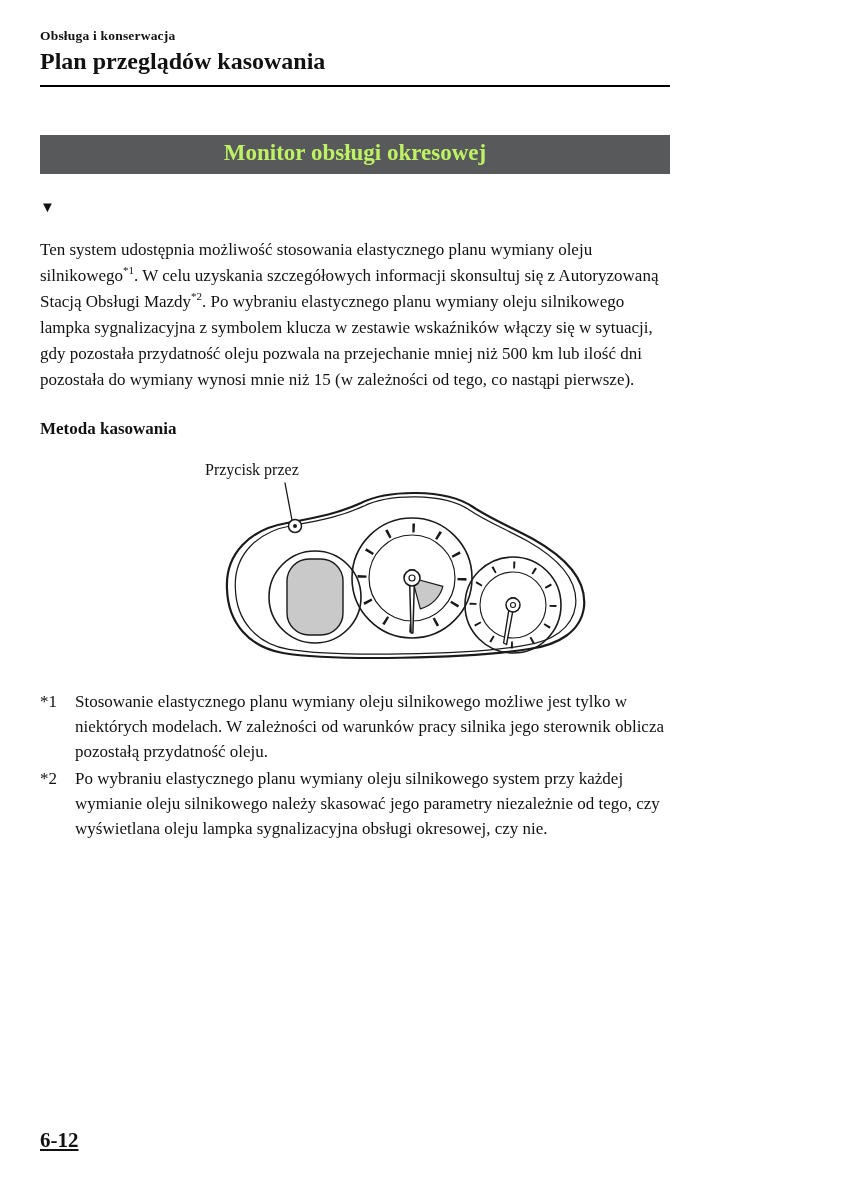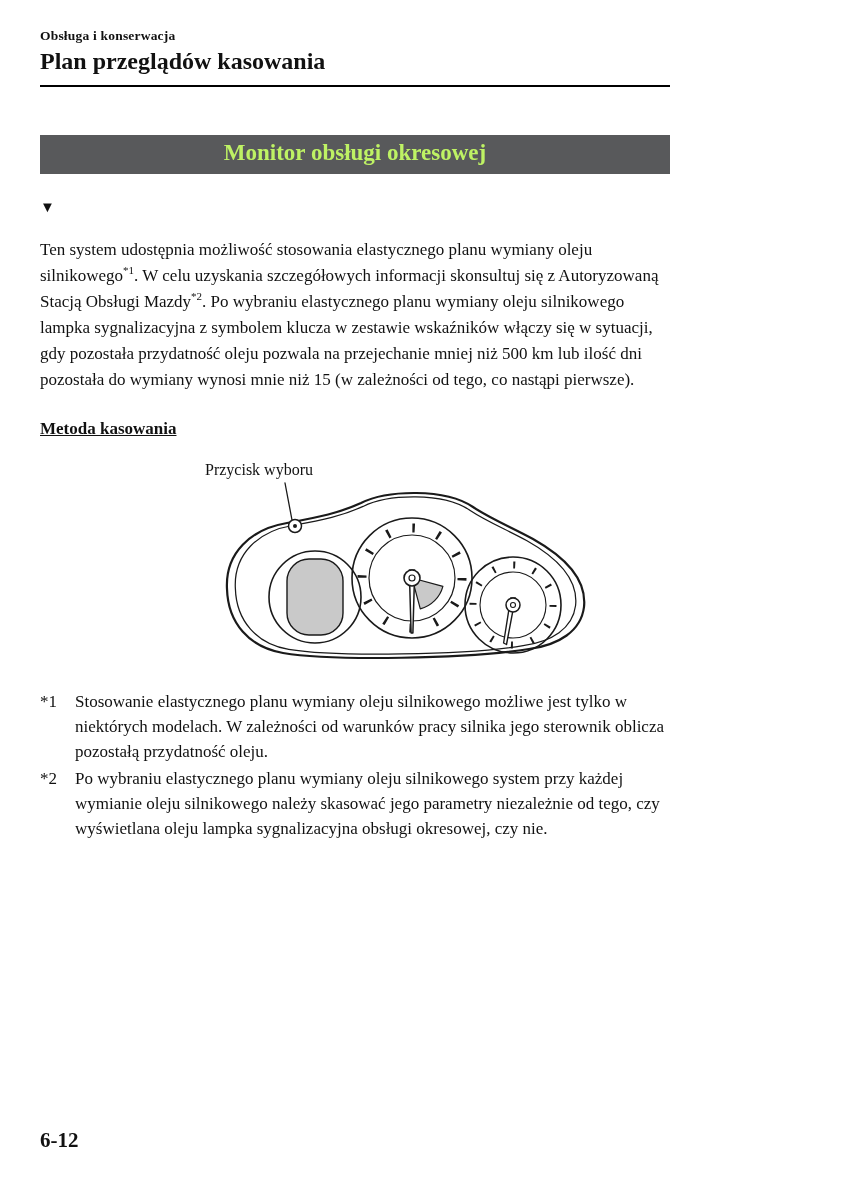--- a/index.html
+++ b/index.html
@@ -52,21 +52,20 @@
   p.body {
     font-size: 17px;
     line-height: 26px;
     margin: 0 0 0 0;
     max-width: 737px;
   }
   sup { font-size: 11px; line-height: 0; }
   h3.method-heading {
     font-size: 17px;
     font-weight: bold;
-    text-decoration: underline;
     margin: 26px 0 22px 0;
   }
   figure.cluster-figure {
     position: relative;
     width: 480px;
     height: 212px;
     margin: 12px 0 16px 147px;
     padding: 0;
   }
   .fig-label {
@@ -85,20 +84,21 @@
     line-height: 25px;
     margin-bottom: 2px;
   }
   .fn-marker { flex: 0 0 35px; }
   .fn-text { flex: 1; }
   .page-number {
     position: absolute;
     left: 40px; top: 1128px;
     font-size: 21px;
     font-weight: bold;
+    text-decoration: underline;
   }
 </style>
 </head>
 <body>
 
 <div class="page">
 
   <header>
     <div class="kicker">Obsługa i konserwacja</div>
     <h1 class="chapter">Plan przeglądów kasowania</h1>
@@ -112,21 +112,21 @@
   <h2 class="subheading">
     <span class="tri">▼</span>
   </h2>
 
   <p class="body">Ten system udostępnia możliwość stosowania elastycznego planu wymiany oleju silnikowego<sup>*1</sup>. W celu uzyskania szczegółowych informacji skonsultuj się z Autoryzowaną Stacją Obsługi Mazdy<sup>*2</sup>. Po wybraniu elastycznego planu wymiany oleju silnikowego lampka sygnalizacyjna z symbolem klucza w zestawie wskaźników włączy się w sytuacji, gdy pozostała przydatność oleju pozwala na przejechanie mniej niż 500 km lub ilość dni pozostała do wymiany wynosi mnie niż 15 (w zależności od tego, co nastąpi pierwsze).</p>
 
   <h3 class="method-heading">Metoda kasowania</h3>
 
 
   <figure class="cluster-figure">
-    <span class="fig-label">Przycisk wyboru</span>
+    <span class="fig-label">Przycisk przez</span>
     <svg class="cluster-svg" width="385" height="192" viewBox="0 0 385 192" xmlns="http://www.w3.org/2000/svg">
       <g fill="none" stroke="#1a1a1a" stroke-linecap="round" stroke-linejoin="round">
 
         <line x1="70" y1="2" x2="77" y2="39" stroke-width="1.3"></line>
 
         <path fill="#ffffff" stroke-width="2.2" d="M 12 108 C 10 72, 36 48, 72 42 C 105 36, 124 32, 146 22 C 172 9, 230 7, 258 26 C 276 38, 296 46, 318 58 C 350 76, 372 98, 369 126 C 366 150, 344 164, 314 168 C 254 178, 116 180, 68 172 C 34 166, 13 142, 12 108 Z"></path>
 
         <path stroke-width="1.3" transform="translate(190 95) scale(0.953) translate(-190 -95)" d="M 12 108 C 10 72, 36 48, 72 42 C 105 36, 124 32, 146 22 C 172 9, 230 7, 258 26 C 276 38, 296 46, 318 58 C 350 76, 372 98, 369 126 C 366 150, 344 164, 314 168 C 254 178, 116 180, 68 172 C 34 166, 13 142, 12 108 Z"></path>
 
         <circle cx="100" cy="116" r="46" stroke-width="1.6"></circle>

